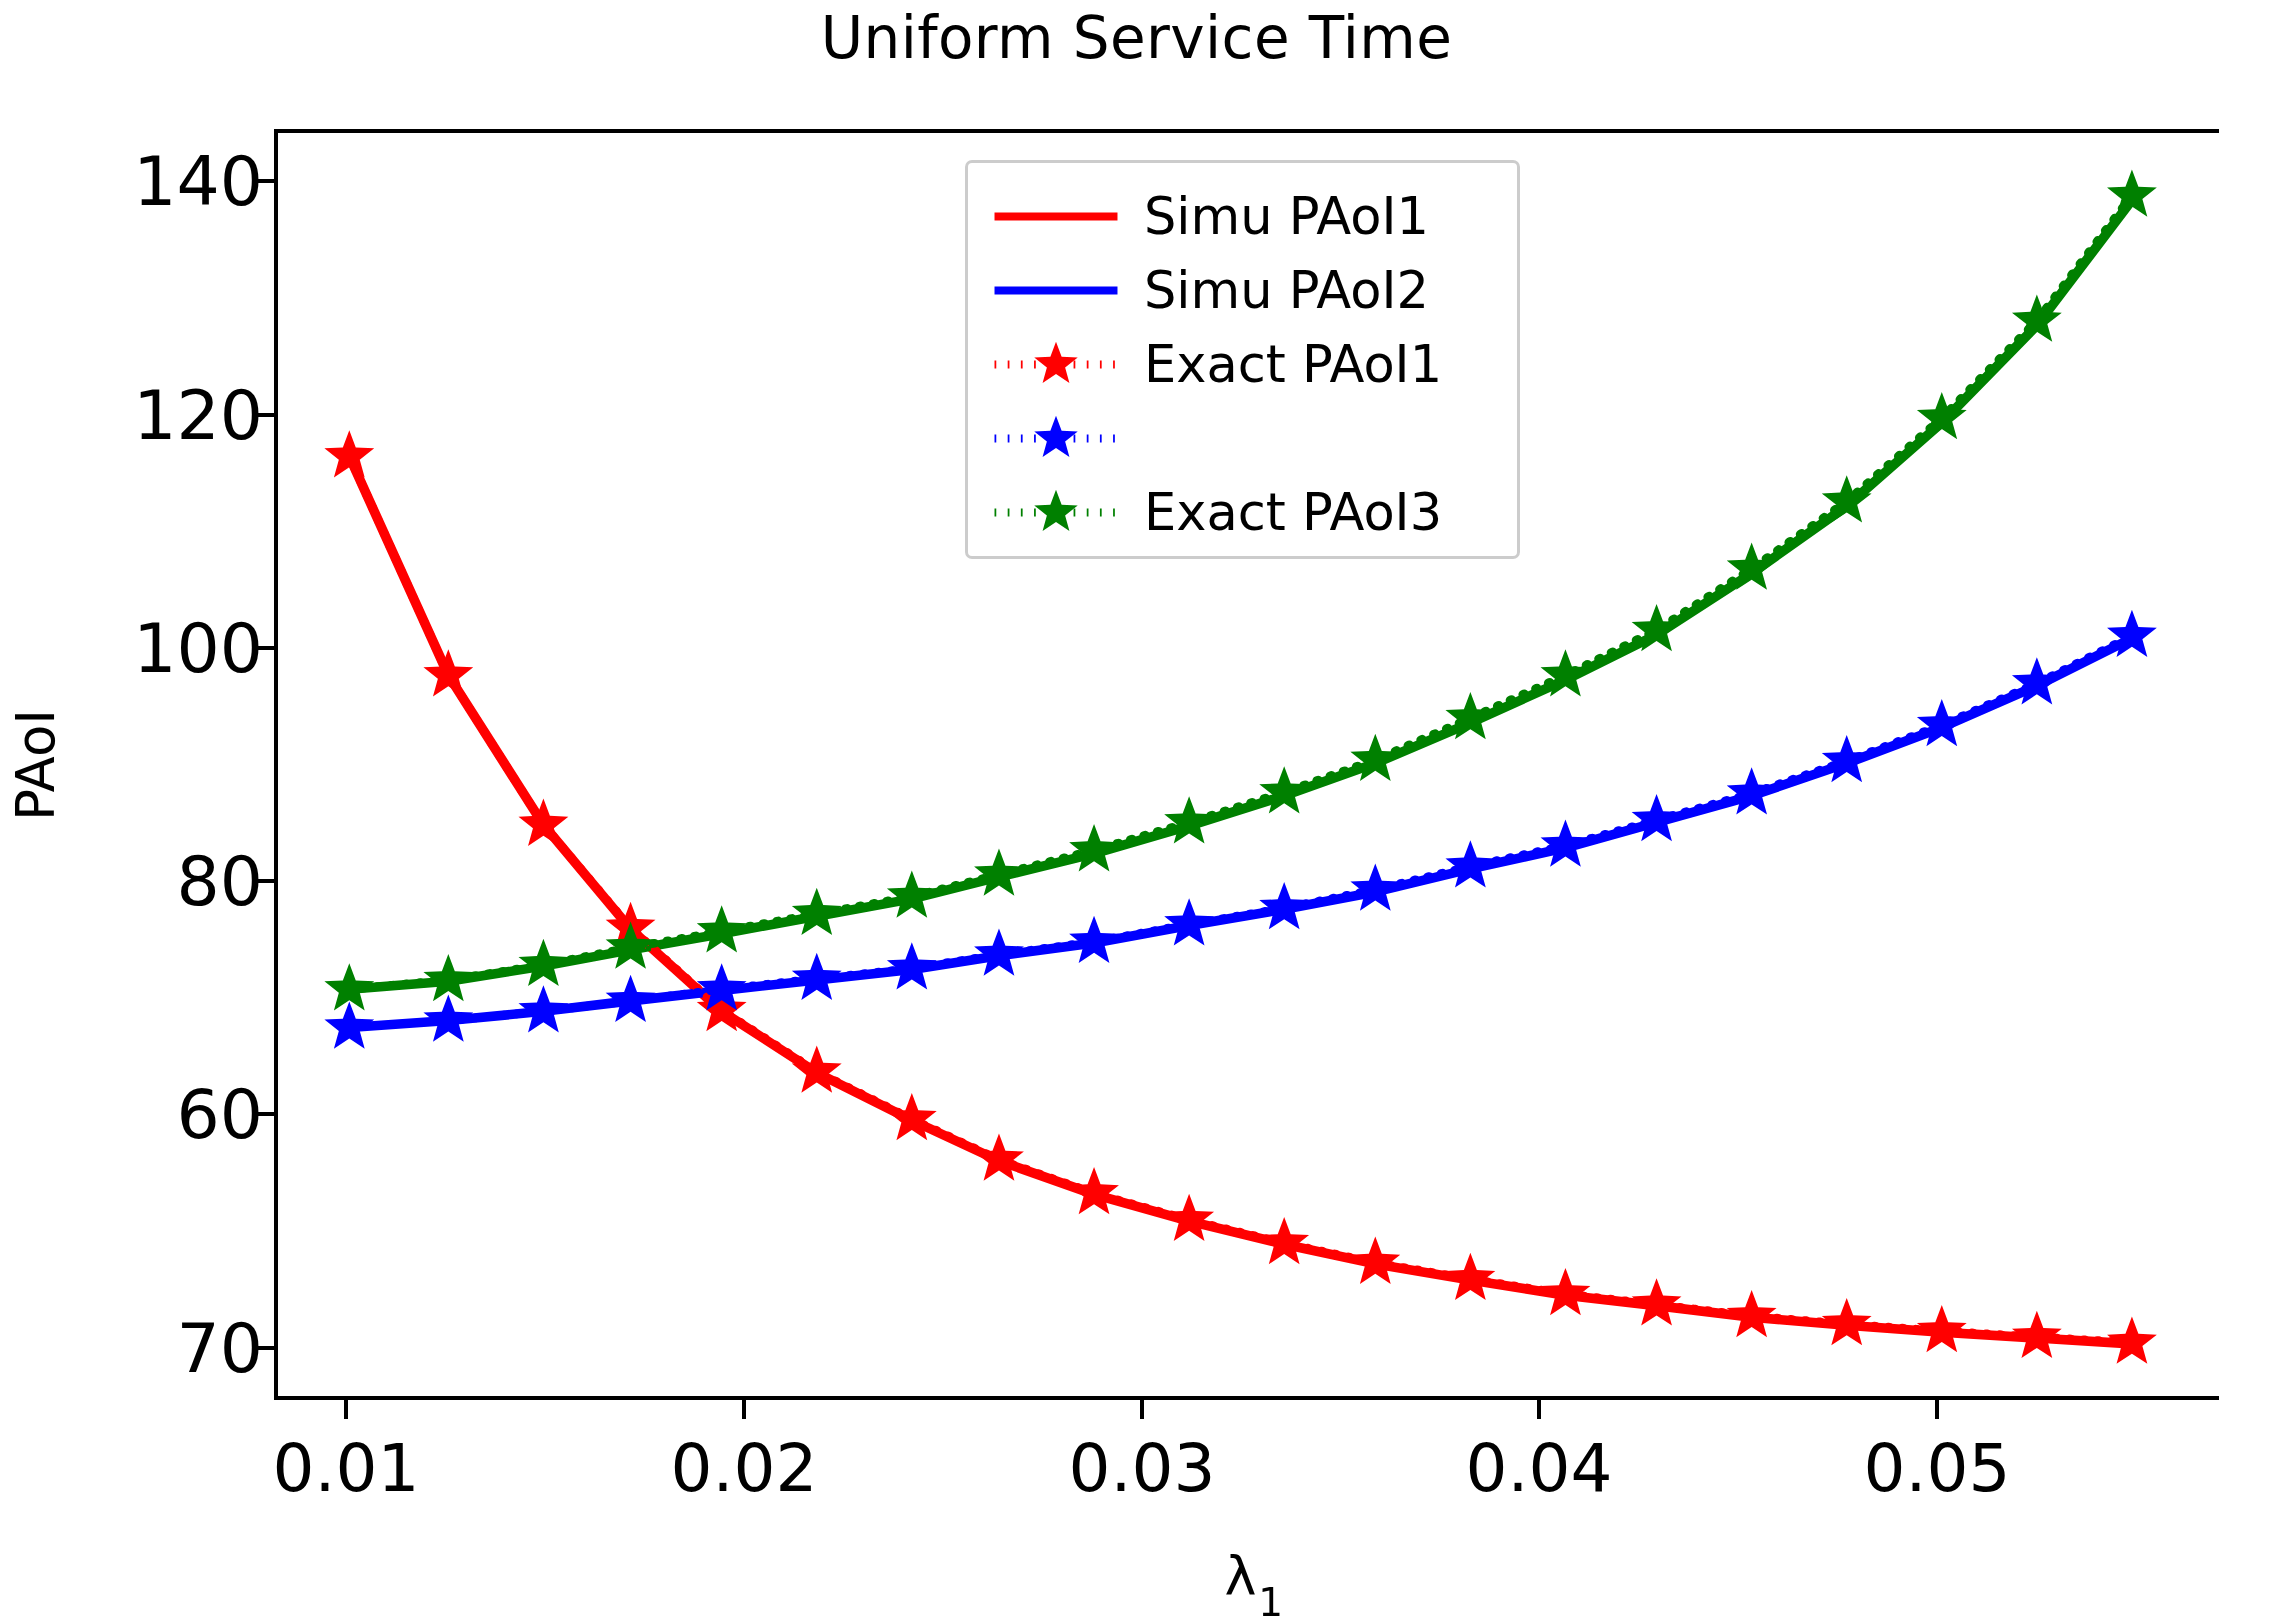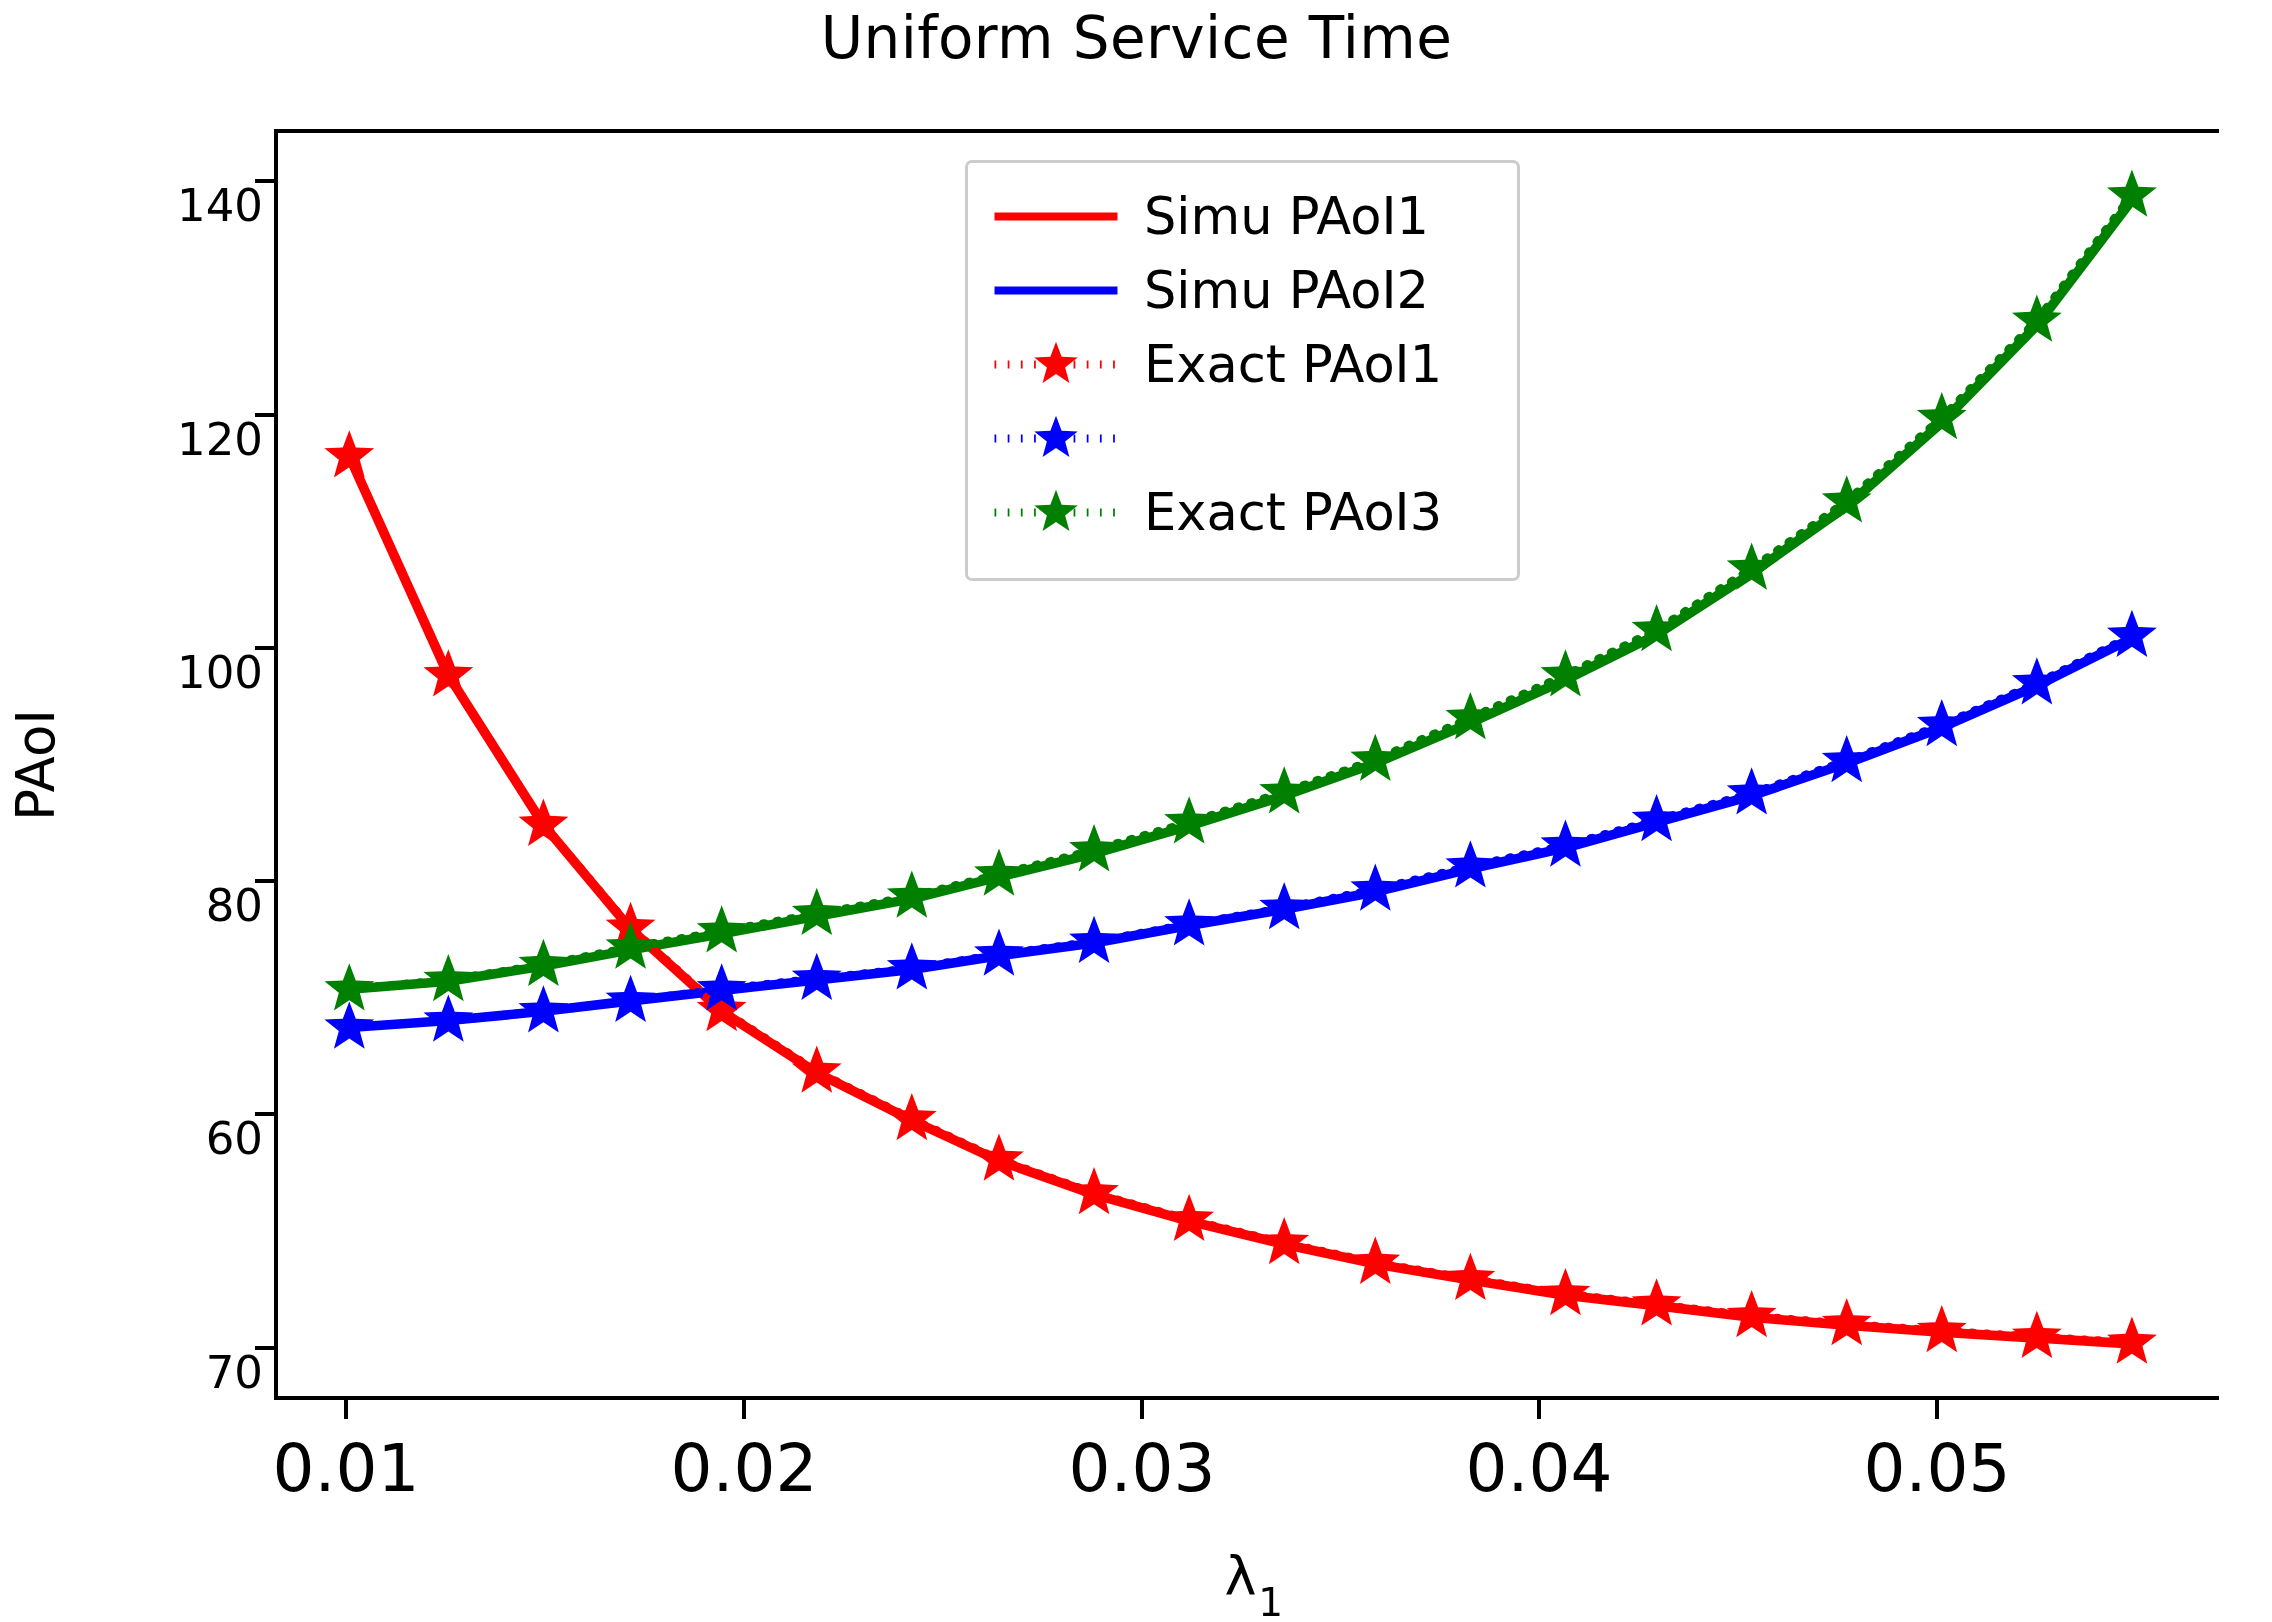--- a/index.html
+++ b/index.html
@@ -49,24 +49,23 @@
   .ytick-row {
     position: absolute;
     left: 0;
     width: 2273px;
     height: 0;
   }
   .ytick-row .lbl {
     position: absolute;
     right: 2010px;
     transform: translateY(-50%);
-    font-size: 45px;
-    color: #000000;
-    white-space: nowrap;
-    margin-top: 24px;
+    font-size: 68px;
+    color: #000000;
+    white-space: nowrap;
   }
   .ytick-row .tk {
     position: absolute;
     left: 255px;
     top: -2.2px;
     width: 19px;
     height: 4.4px;
     background: #000000;
   }
   
@@ -122,21 +121,21 @@
   
   #legend {
     position: absolute;
     left: 965px;
     top: 160px;
     width: 555px;
     background: #ffffff;
     border: 3.5px solid #cccccc;
     border-radius: 7px;
     box-sizing: border-box;
-    padding: 16px 23px 29px 23px;
+    padding: 16px 23px 7px 23px;
   }
   .legend-row {
     display: flex;
     align-items: center;
     height: 74px;
   }
   .legend-swatch {
     width: 130px;
     height: 53px;
     margin-right: 23px;

